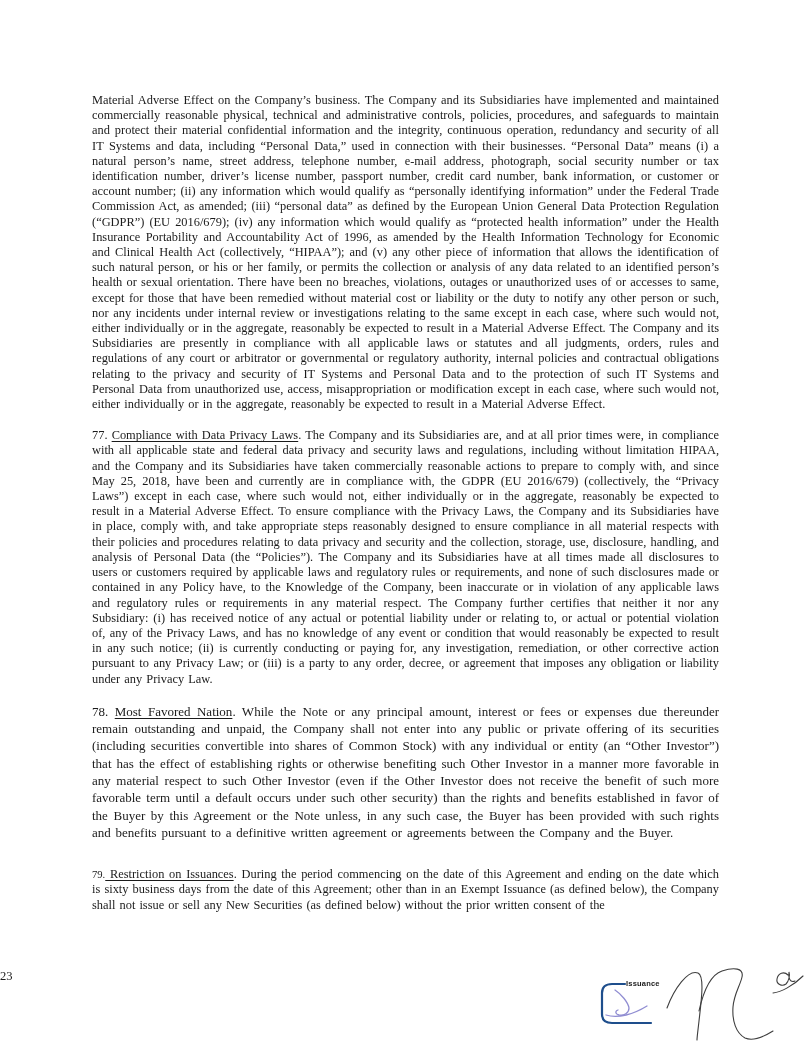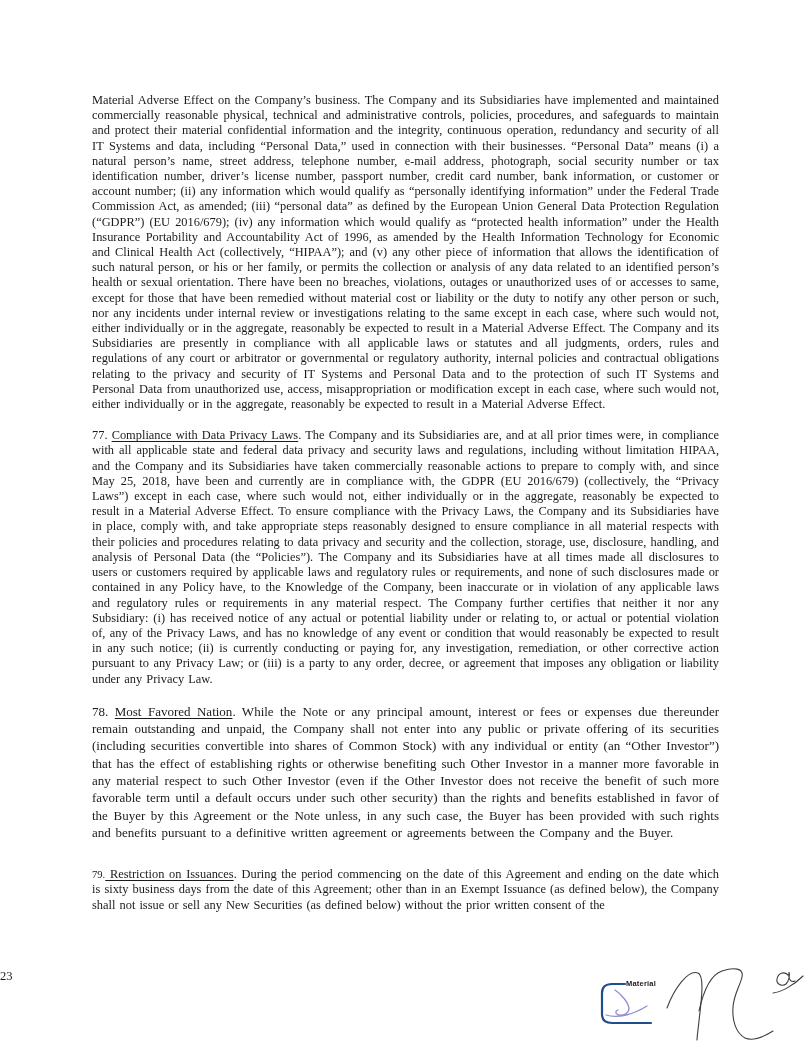--- a/index.html
+++ b/index.html
@@ -93,21 +93,21 @@
   </div>
 
   <div class="page-number">23</div>
 
   <div class="initial-field">
     <svg width="62" height="52" viewBox="0 0 62 52">
       <path d="M 27,6 L 14,6 Q 4,6 4,15 L 4,36 Q 4,45 14,45 L 53,45" fill="none" stroke-width="2.2" stroke-linecap="round" stroke="#1e4e8c"></path>
       <path d="M 17,12 C 23,16 30,24 31,30 C 31,35 26,38 21,37 C 17,36 17,33 20,32" fill="none" stroke-width="1.3" stroke-linecap="round" stroke="#908dd2"></path>
       <path d="M 8,37 C 20,41 36,36 49,28" fill="none" stroke-width="1.3" stroke-linecap="round" stroke="#908dd2"></path>
     </svg>
-    <span class="initial-label">Material</span>
+    <span class="initial-label">Issuance</span>
   </div>
 
   <svg class="signature" width="150" height="80" viewBox="0 0 150 80">
     <path d="M 7,45 C 14,26 28,6 38,10 C 45,13 41,40 39,58 C 38,67 37,74 37,77" fill="none" stroke-width="1.1" stroke-linecap="round" stroke="#3e3e3e"></path>
     <path d="M 39,48 C 43,30 50,12 62,8 C 74,4 84,5 82,14 C 80,23 74,31 73,44 C 72,58 76,70 85,75 C 94,79 105,73 113,68" fill="none" stroke-width="1.1" stroke-linecap="round" stroke="#3e3e3e"></path>
     <path d="M 128,12 C 124,8 118,10 117,16 C 116,21 122,24 126,21 C 129,18 130,12 129,9 C 128,15 130,20 135,18" fill="none" stroke-width="1.1" stroke-linecap="round" stroke="#3e3e3e"></path>
     <path d="M 113,30 C 121,29 133,23 143,13" fill="none" stroke-width="1.1" stroke-linecap="round" stroke="#3e3e3e"></path>
   </svg>
 
 </div>

